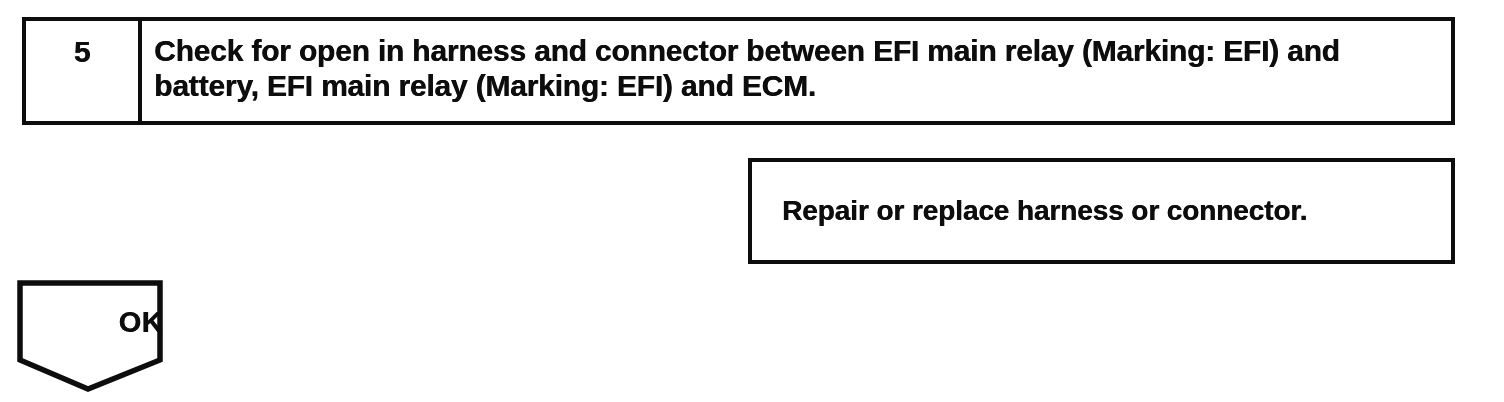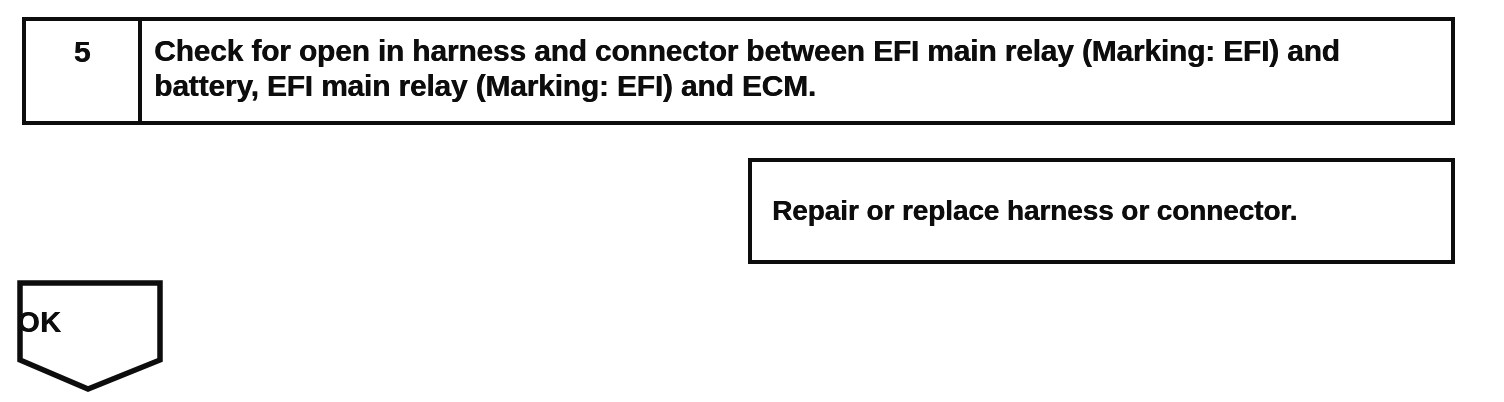--- a/index.html
+++ b/index.html
@@ -63,36 +63,36 @@
   .ng-label {
     left: 34px; top: 42px;
   }
   .action-box {
     position: absolute;
     left: 748px; top: 158px;
     width: 707px; height: 106px;
     border: 4px solid #0d0d0d;
     display: flex;
     align-items: center;
-    padding-left: 20px;
+    padding-left: 30px;
     font-size: 28px;
     letter-spacing: -0.1px;
     text-shadow: 0.5px 0 0 currentColor;
   }
 
   
   .ok-connector {
     position: absolute;
     left: 17px; top: 280px;
     width: 146px; height: 112px;
   }
   .ok-label {
     left: 0; right: 0;
     top: 26px;
-    text-align: left;
+    text-align: right;
   }
 </style>
 </head>
 <body>
 
 <div class="canvas">
 
   <div class="num-box">
     <span>5</span>
   </div>

